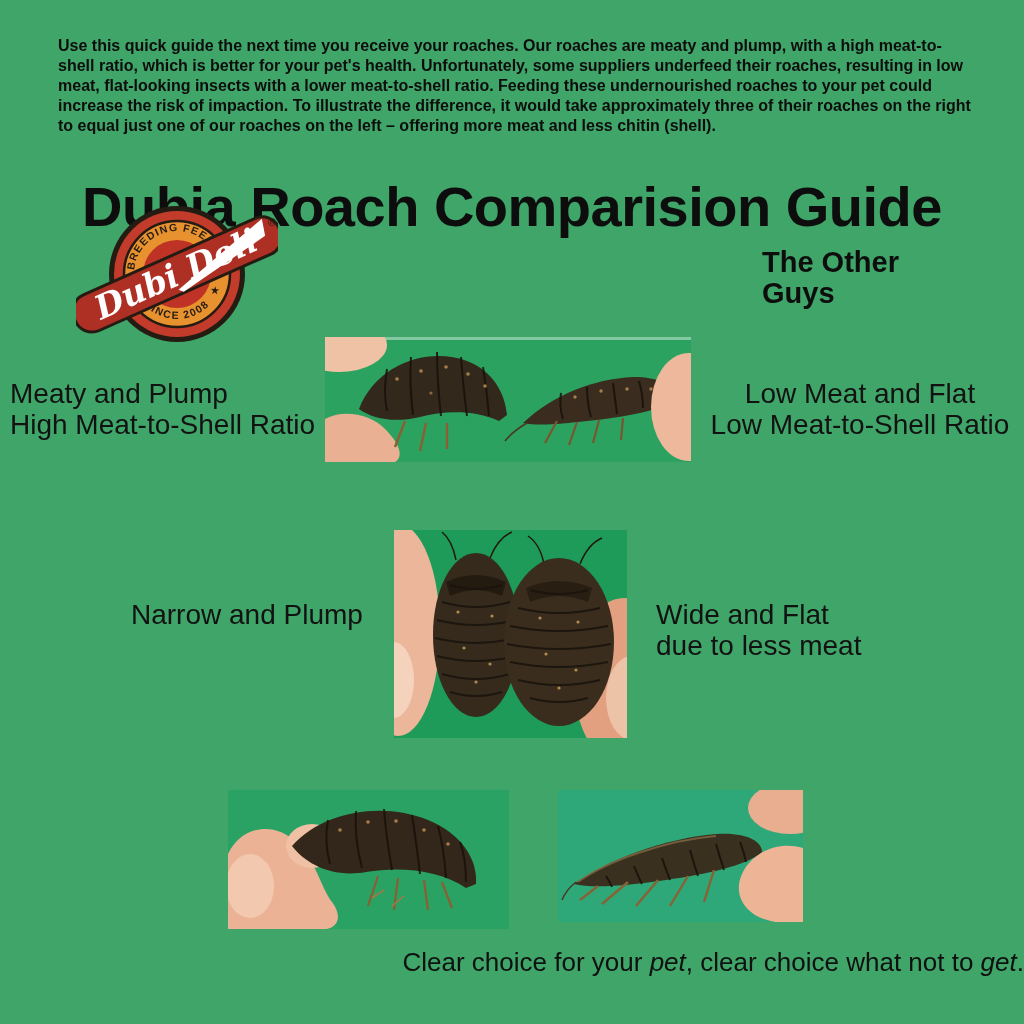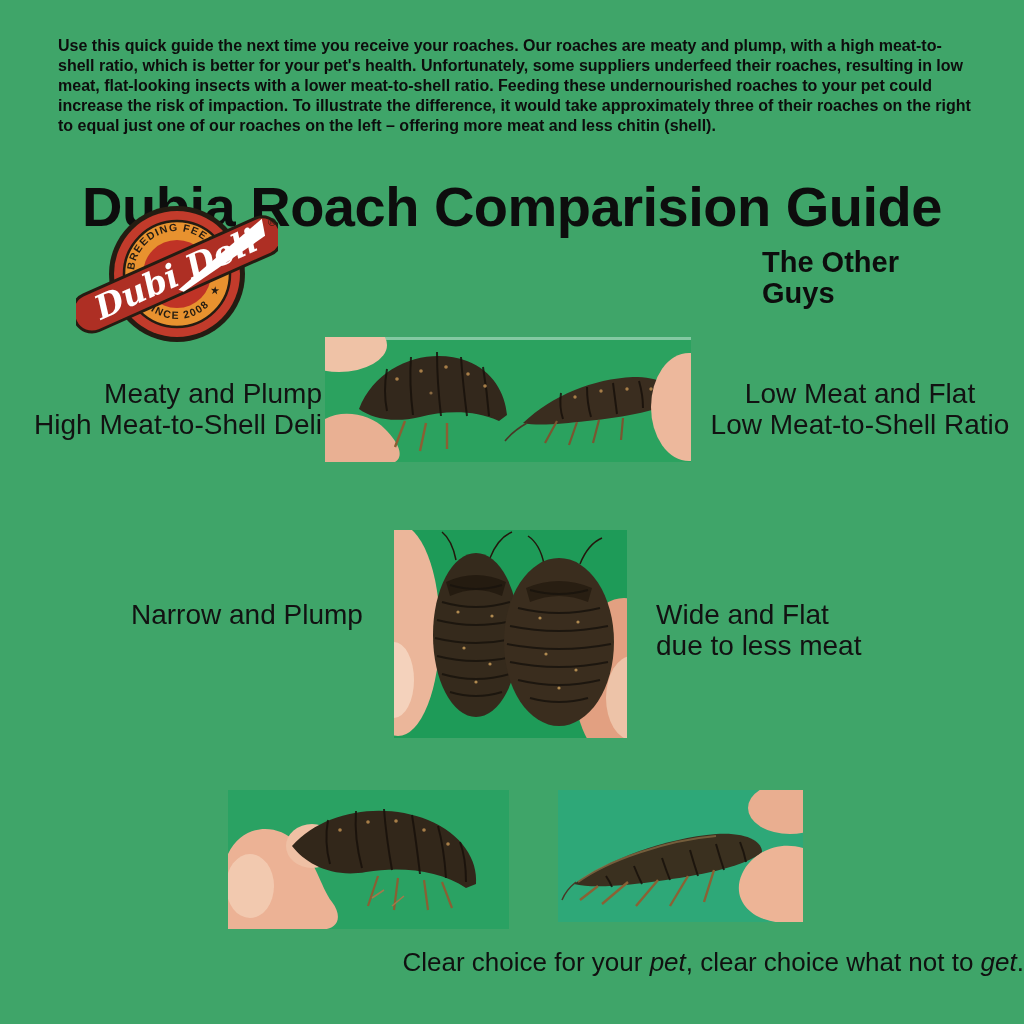--- a/index.html
+++ b/index.html
@@ -17,21 +17,21 @@
     font-size:56px;font-weight:bold;line-height:1.05;color:#0D0D0D;
     letter-spacing:-0.5px;
   }
   .logo-wrap{position:absolute;left:76px;top:198px;width:202px;height:152px;}
   .other-guys{
     position:absolute;left:762px;top:247px;width:166px;
     font-size:29px;font-weight:bold;line-height:31px;color:#0D0D0D;
   }
   .label{position:absolute;font-size:28px;line-height:31px;color:#121212;}
   .label .ln{display:block;}
-  #lbl1L{left:10px;top:378px;width:312px;text-align:right;}
+  #lbl1L{left:10px;top:378px;width:312px;}
   #lbl1R{left:700px;top:378px;width:320px;text-align:center;}
   #lbl2L{left:131px;top:599px;width:300px;text-align:left;}
   #lbl2R{left:656px;top:599px;width:300px;text-align:left;}
   .photo{position:absolute;display:block;}
   #ph1{left:325px;top:337px;width:366px;height:125px;}
   #ph2{left:394px;top:530px;width:233px;height:208px;}
   #ph3{left:228px;top:790px;width:281px;height:139px;}
   #ph4{left:558px;top:790px;width:245px;height:132px;}
   .tagline{
     position:absolute;left:0;top:947px;width:100%;text-align:right;
@@ -78,21 +78,21 @@
         <text x="100" y="87" text-anchor="middle" font-size="33" font-style="italic" font-weight="bold" font-family="'DejaVu Serif', serif" fill="#FFFFFF">Dubi Deli</text>
       </g>
       <text x="192" y="28" font-size="11" fill="#241C12">®</text>
     </svg>
   </div>
 
   <div class="other-guys">The Other Guys</div>
 
   <div class="label" id="lbl1L">
     <span class="ln">Meaty and Plump</span>
-    <span class="ln">High Meat-to-Shell Deli</span>
+    <span class="ln">High Meat-to-Shell Ratio</span>
   </div>
   <div class="label" id="lbl1R">
     <span class="ln">Low Meat and Flat</span>
     <span class="ln">Low Meat-to-Shell Ratio</span>
   </div>
 
   <svg class="photo" id="ph1" viewBox="0 0 366 125">
     <rect width="366" height="125" fill="#2BA25F"></rect>
     <rect width="366" height="3" fill="#CDE9D8" opacity="0.55"></rect>
 

